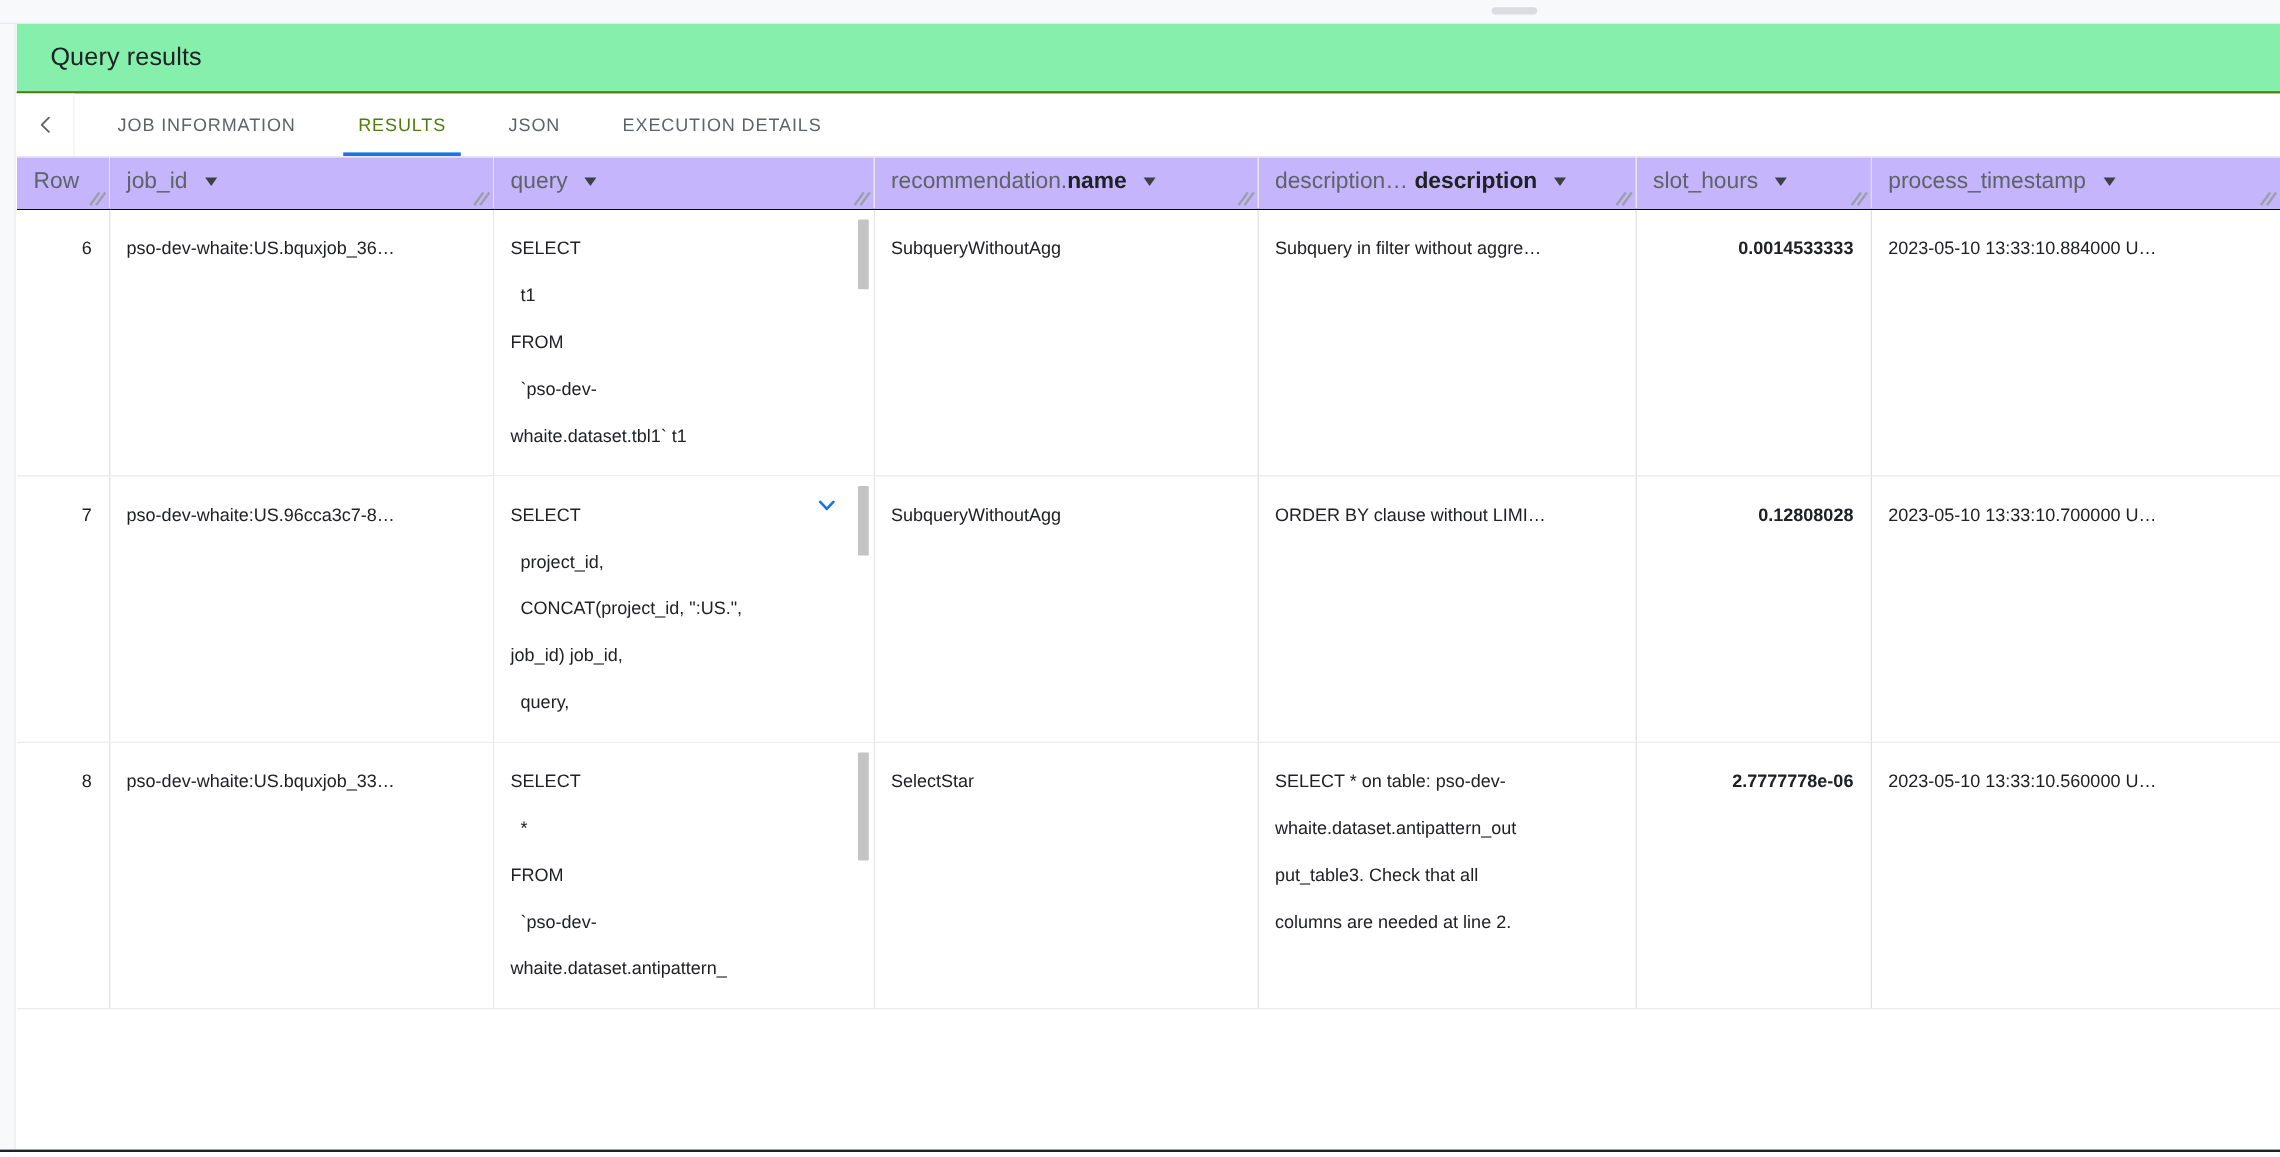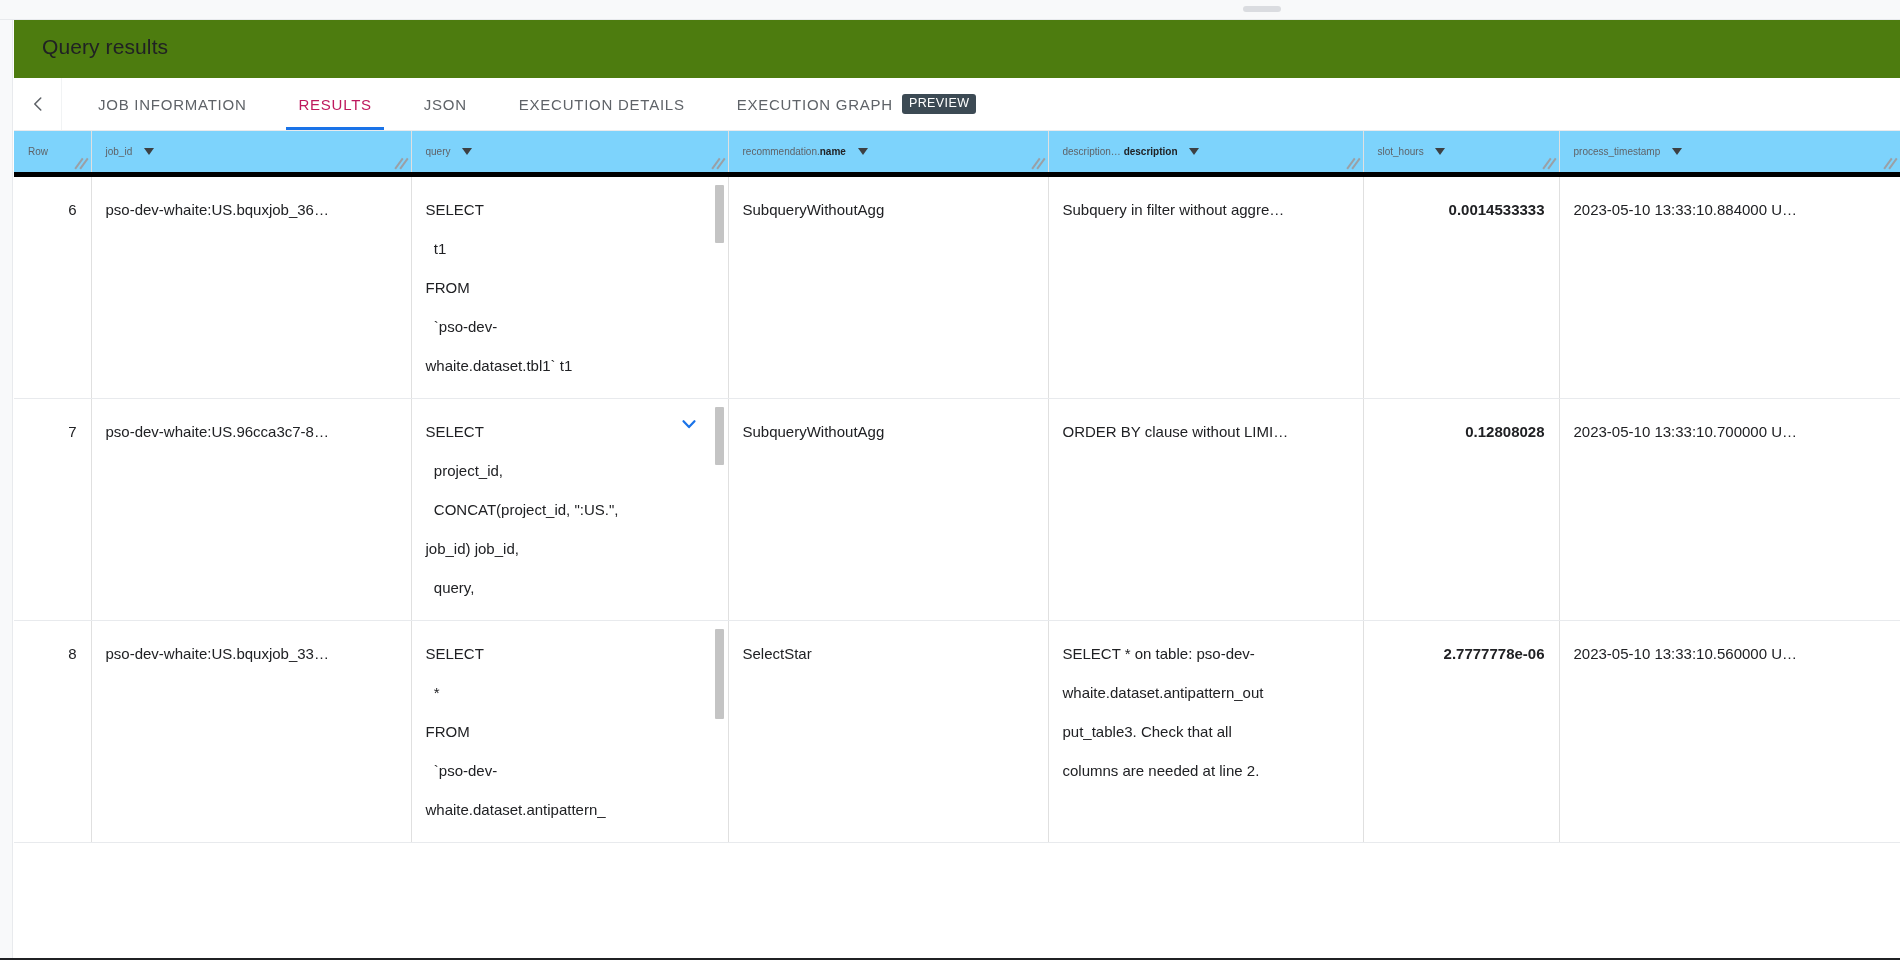--- a/index.html
+++ b/index.html
@@ -55,22 +55,22 @@
     width: 1886px; height: 938px;
     background: #ffffff;
   }
 
   
   .panel-header {
     height: 58px;
     display: flex;
     align-items: center;
     padding-left: 28px;
-    border-bottom: 5px solid #4d7c0f;
-    background: #4d7c0f;
+    border-bottom: 2px solid #4d7c0f;
+    background: #86efac;
   }
   .panel-title {
     font-size: 21px;
     color: #202124;
     letter-spacing: 0.1px;
   }
 
   
   .tabs-row {
     height: 53px;
@@ -96,21 +96,21 @@
     position: relative;
     display: flex;
     align-items: center;
     padding: 0 26px;
     font-size: 15px;
     letter-spacing: 0.75px;
     color: #5f6368;
     cursor: pointer;
     white-space: nowrap;
   }
-  .tab.active { color: #be185d; }
+  .tab.active { color: #4d7c0f; }
   .tab.active::after {
     content: "";
     position: absolute;
     left: 14px; right: 14px; bottom: 0;
     height: 3px;
     background: #1a73e8;
   }
   .tab .badge {
     display: inline-block;
     margin-left: 9px;
@@ -135,26 +135,26 @@
   }
   table.grid {
     border-collapse: collapse;
     table-layout: fixed;
     width: 1886px;
     font-size: 15px;
     color: #202124;
   }
   table.grid thead th {
     height: 43px;
-    background: #7dd3fc;
-    border-bottom: 5px solid #000000;
+    background: #c4b5fd;
+    border-bottom: 1px solid #000000;
     border-right: 1px solid #e0e0e0;
     font-weight: normal;
     color: #5f6368;
-    font-size: 10px;
+    font-size: 19px;
     text-align: left;
     padding: 0 0 0 14px;
     position: relative;
     vertical-align: middle;
     white-space: nowrap;
     overflow: hidden;
   }
   th.th-row {
     text-align: right;
     padding: 0 18px 0 0;
@@ -268,24 +268,20 @@
         </div>
         <div class="tab active">
           <span>RESULTS</span>
         </div>
         <div class="tab">
           <span>JSON</span>
         </div>
         <div class="tab">
           <span>EXECUTION DETAILS</span>
         </div>
-        <div class="tab tab-graph">
-          <span>EXECUTION GRAPH</span>
-          <span class="badge">PREVIEW</span>
-        </div>
       </div>
     </div>
 
     <div class="table-wrap">
       <table class="grid">
         <colgroup>
           <col class="w-row">
             <col class="w-job">
             <col class="w-query">
           <col class="w-name">

